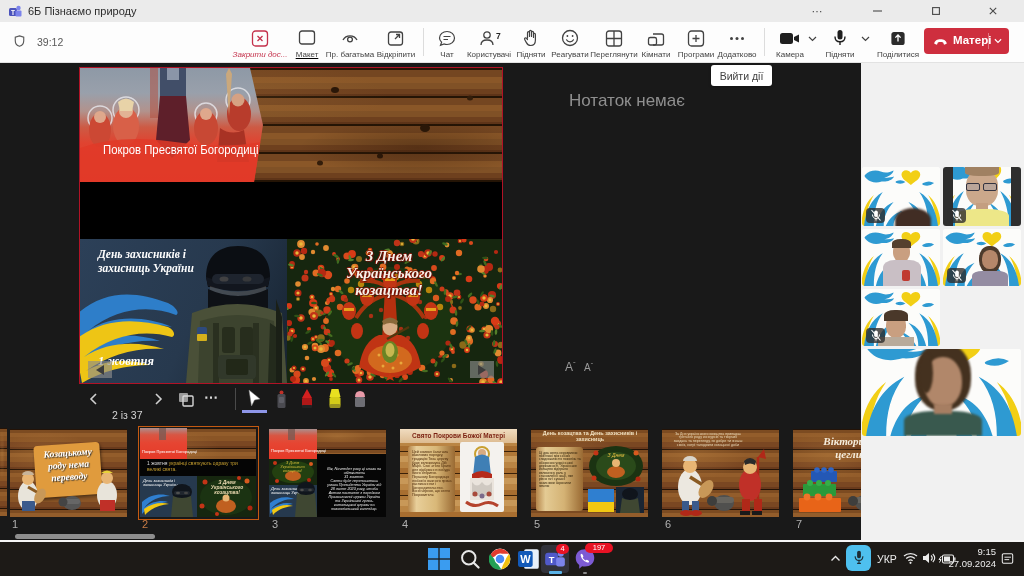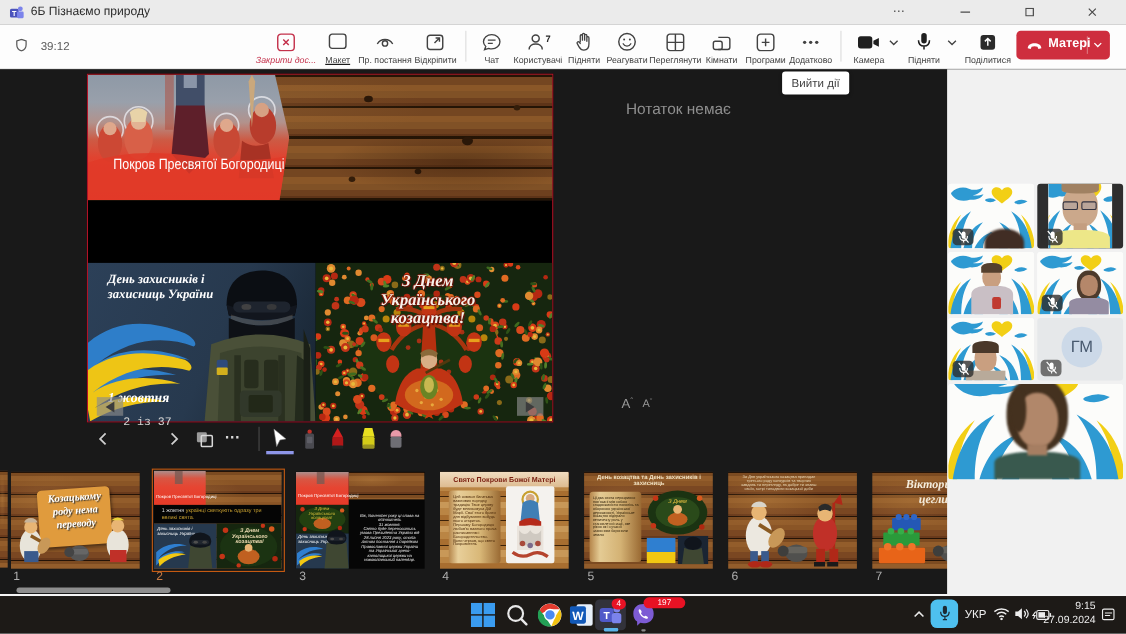--- a/index.html
+++ b/index.html
@@ -1,16 +1,16 @@
 <!DOCTYPE html>
 <html><head>
 <meta charset="utf-8">
 <style>
   html,body{margin:0;padding:0;}
-  #app{position:relative;width:1024px;height:576px;overflow:hidden;font-family:"Liberation Sans",sans-serif;background:#000000;}
+  #app{position:relative;width:1024px;height:576px;overflow:hidden;font-family:"Liberation Sans",sans-serif;background:#701a75;}
   .abs{position:absolute;}
   
   #titlebar{left:0;top:0;width:1024px;height:22px;background:#ebebeb;}
   #titlebar .title{left:28px;top:5px;font-size:11px;color:#2b2b2b;}
   .winctl{top:3px;width:16px;height:16px;color:#4a4a4a;font-size:11px;text-align:center;line-height:16px;}
   
   #toolbar{left:0;top:22px;width:1024px;height:41px;background:#fdfdfd;border-bottom:1px solid #e2e2e2;box-sizing:border-box;}
   .tbbtn{top:7px;width:72px;text-align:center;}
   .tbbtn .ic{height:18px;display:flex;align-items:center;justify-content:center;}
   .tbbtn .lb{font-size:8px;color:#424242;margin-top:3px;white-space:nowrap;}
@@ -90,21 +90,21 @@
       <div class="lb">Макет</div>
     </div>
 
     <div class="abs tbbtn" style="left:314px;">
       <div class="ic">
           <svg width="20" height="16" viewBox="0 0 20 16">
             <path d="M3 10 C6 4.5 14 4.5 17 10" fill="none" stroke="#424242" stroke-width="1.3"></path>
             <circle cx="10" cy="9.5" r="2.4" fill="none" stroke="#424242" stroke-width="1.3"></circle>
           </svg>
         </div>
-      <div class="lb">Пр. постання</div>
+      <div class="lb">Пр. багатьма</div>
     </div>
 
     <div class="abs tbbtn" style="left:360px;">
       <div class="ic">
           <svg width="18" height="17" viewBox="0 0 18 17">
             <rect x="1.5" y="2" width="14" height="13" rx="2.5" fill="none" stroke="#424242" stroke-width="1.3"></rect>
             <path d="M8 9 L12.5 4.5 M9 4.5 h3.5 v3.5" fill="none" stroke="#424242" stroke-width="1.3"></path>
           </svg>
         </div>
       <div class="lb">Відкріпити</div>
@@ -714,21 +714,21 @@
           <div style="width:0;height:0;border-style:solid;border-width:5px 8px 5px 0;border-color:transparent #3c3c3c transparent transparent;"></div>
         </div>
       <div class="sl" style="left:390px;top:293px;width:24px;height:17px;background:rgba(140,140,140,.65);display:flex;align-items:center;justify-content:center;">
           <div style="width:0;height:0;border-style:solid;border-width:5px 0 5px 8px;border-color:transparent transparent transparent #3c3c3c;"></div>
         </div>
     </div>
 
     <svg class="abs" style="left:87px;top:329px" width="12" height="14" viewBox="0 0 12 14">
         <path d="M9 2 L4 7 L9 12" fill="none" stroke="#cfcfcf" stroke-width="1.6"></path>
       </svg>
-    <div class="abs" style="left:112px;top:315px;font-size:10.5px;color:#d4d4d4;font-family:Liberation Mono, monospace;">2 із 37</div>
+    <div class="abs" style="left:112px;top:346px;font-size:10.5px;color:#d4d4d4;">2 із 37</div>
     <svg class="abs" style="left:153px;top:329px" width="12" height="14" viewBox="0 0 12 14">
         <path d="M3 2 L8 7 L3 12" fill="none" stroke="#cfcfcf" stroke-width="1.6"></path>
       </svg>
     <svg class="abs" style="left:177px;top:328px" width="18" height="17" viewBox="0 0 18 17">
       <rect x="2" y="2" width="9" height="9" rx="1" fill="#9a9a9a"></rect>
       <rect x="6" y="5" width="10" height="10" rx="1" fill="none" stroke="#d8d8d8" stroke-width="1.4"></rect>
     </svg>
     <div class="abs" style="left:204px;top:326px;color:#d8d8d8;font-size:14px;letter-spacing:1px;font-weight:bold;">⋯</div>
     <div class="abs" style="left:235px;top:325px;width:1px;height:22px;background:#4a4a4a;"></div>
     <svg class="abs" style="left:246px;top:326px" width="17" height="19" viewBox="0 0 17 19">
@@ -752,21 +752,21 @@
       <path d="M6.5 0 h7 l2 8 H4.5 Z" fill="#e8e020"></path>
       <rect x="4.5" y="8" width="11" height="9" rx="1.5" fill="#d4cc18"></rect>
       <rect x="4.5" y="15" width="11" height="4" rx="1.5" fill="#9a9420"></rect>
     </svg>
 
     <svg class="abs" style="left:352px;top:326px" width="16" height="20" viewBox="0 0 16 20">
       <path d="M3 8 Q3 2 8 2 Q13 2 13 8 Z" fill="#e89aa8"></path>
       <rect x="3" y="8" width="10" height="10" rx="1.5" fill="#6e6e74"></rect>
     </svg>
 
-    <div class="abs" style="left:569px;top:28px;font-size:14px;color:#8f8f8f;">Нотаток немає</div>
+    <div class="abs" style="left:569px;top:28px;font-size:17px;color:#8f8f8f;">Нотаток немає</div>
     <div class="abs" style="left:565px;top:297px;font-size:12px;color:#9a9a9a;">А<span style="font-size:8px;vertical-align:top;">ˆ</span></div>
     <div class="abs" style="left:584px;top:299px;font-size:10px;color:#9a9a9a;">А<span style="font-size:7px;vertical-align:top;">ˇ</span></div>
 
     <div class="abs" style="left:711px;top:2px;width:61px;height:21px;background:#fff;border-radius:3px;box-shadow:0 1px 3px rgba(0,0,0,.3);display:flex;align-items:center;justify-content:center;font-size:10.5px;color:#424242;">Вийти дії</div>
 
     <div class="abs wood" style="left:0;top:365px;width:7px;height:88px;"></div>
     <div class="abs thumb wood" style="left:10px;" id="t1">
       <div style="position:absolute;left:25px;top:15px;width:66px;height:52px;background:#e09b3d;border-radius:4px;transform:rotate(-4deg);box-shadow:1px 2px 3px rgba(0,0,0,.5);"></div>
       <div style="position:absolute;left:27px;top:18px;width:64px;height:50px;transform:rotate(-4deg);font-family:'Liberation Serif',serif;font-style:italic;font-weight:bold;font-size:9.5px;line-height:12px;text-align:center;color:#fff;text-shadow:1px 1px 1px #333;">Козацькому роду нема переводу</div>
       <svg style="position:absolute;left:0;top:0" width="117" height="88">
@@ -1047,28 +1047,20 @@
       <div style="position:absolute;left:24px;top:25px;width:20px;height:24px;border-radius:45%;background:#c99f80;filter:blur(.5px);"></div>
       <div style="position:absolute;left:22px;top:21px;width:24px;height:11px;border-radius:45% 45% 0 0;background:#4a382a;filter:blur(.5px);"></div>
       <div style="position:absolute;left:16px;top:48px;width:36px;height:9px;background:#b8aa9a;filter:blur(.6px);"></div>
       <div class="micoff" style="left:4px;top:39px;">
           <svg width="12" height="13" viewBox="0 0 12 13">
             <use href="#micoff"></use>
           </svg>
         </div>
     </div>
 
-    <div class="tile" style="left:82px;top:226px;width:78px;height:57px;background:#e6e8ea;">
-      <div style="position:absolute;left:22px;top:8px;width:37px;height:37px;border-radius:50%;background:#ccd9e8;display:flex;align-items:center;justify-content:center;font-size:15px;color:#48596e;">ГМ</div>
-      <div class="micoff" style="left:3px;top:38px;background:#707070;">
-          <svg width="12" height="13" viewBox="0 0 12 13">
-            <use href="#micoff"></use>
-          </svg>
-        </div>
-    </div>
 
     <div class="tile" style="left:1px;top:286px;width:159px;height:87px;">
       <svg width="159" height="87" viewBox="0 0 158 86" preserveAspectRatio="none">
           <use href="#uabg" transform="translate(0,-16) scale(1,.87)"></use>
         </svg>
       <div style="position:absolute;left:53px;top:-6px;width:56px;height:68px;border-radius:46%;background:#44311f;filter:blur(1px);"></div>
       <div style="position:absolute;left:62px;top:8px;width:38px;height:50px;border-radius:48%;background:#b1876a;filter:blur(1px);"></div>
       <div style="position:absolute;left:57px;top:4px;width:14px;height:40px;border-radius:50%;background:#44311f;filter:blur(1px);"></div>
       <div style="position:absolute;left:42px;top:62px;width:78px;height:25px;border-radius:38% 38% 0 0;background:#39594e;filter:blur(.8px);"></div>
       <div style="position:absolute;left:72px;top:55px;width:18px;height:10px;background:#a67e62;filter:blur(1px);"></div>
@@ -1111,21 +1103,21 @@
       <rect x="10.5" y="8" width="7.5" height="8" rx="2" fill="#7b83eb"></rect>
       <text x="6.5" y="13" font-size="8" fill="#fff" text-anchor="middle" font-weight="bold">T</text>
     </svg>
     <div class="abs badge" style="left:556px;top:2px;width:13px;height:10px;border-radius:5px;">4</div>
     <div class="abs" style="left:549px;top:29px;width:13px;height:2.5px;border-radius:1px;background:#5ab3e8;"></div>
 
     <svg class="abs tkic" style="left:574px;" width="19" height="19" viewBox="0 0 19 19">
       <path d="M9.5 1 C14 1 17.5 3.5 17.5 8.5 C17.5 13.5 14 16 9.5 16 C8.6 16 7.8 15.9 7 15.7 L4.5 18 V14.7 C2.5 13.4 1.5 11.2 1.5 8.5 C1.5 3.5 5 1 9.5 1 Z" fill="#7d5bd4"></path>
       <path d="M6.5 5 C6 5 5.5 5.6 5.8 6.8 C6.4 9.4 8.5 11.6 11 12.4 C12.2 12.8 12.9 12.4 13 11.8 C13.1 11.2 12.3 10.6 11.4 10.3 C10.8 10.1 10.5 10.5 10.1 10.8 C9 10.3 8 9.3 7.5 8.2 C7.8 7.9 8.2 7.5 8 6.9 C7.8 6 7 5 6.5 5 Z" fill="#fff"></path>
     </svg>
-    <div class="abs badge" style="left:585px;top:1px;width:38px;height:10px;border-radius:5px;">197</div>
+    <div class="abs badge" style="left:585px;top:1px;width:28px;height:10px;border-radius:5px;">197</div>
     <div class="abs" style="left:583px;top:30px;width:4px;height:2px;border-radius:1px;background:#8a8a8a;"></div>
 
     <svg class="abs" style="left:830px;top:13px" width="11" height="8" viewBox="0 0 11 8">
         <path d="M1.5 5.5 L5.5 1.5 L9.5 5.5" fill="none" stroke="#e8e8e8" stroke-width="1.4"></path>
       </svg>
     <div class="abs" style="left:846px;top:3px;width:25px;height:26px;border-radius:6px;background:#4ec0ef;">
       <svg style="position:absolute;left:6.5px;top:4px" width="12" height="17" viewBox="0 0 14 18">
           <rect x="4.8" y="1" width="4.4" height="9" rx="2.2" fill="#1d2b33"></rect>
           <path d="M2.5 7.5 C2.5 10.6 4.2 12.4 7 12.4 C9.8 12.4 11.5 10.6 11.5 7.5" fill="none" stroke="#1d2b33" stroke-width="1.3"></path>
           <path d="M7 12.6 v3 M4.8 15.8 h4.4" stroke="#1d2b33" stroke-width="1.3"></path>

